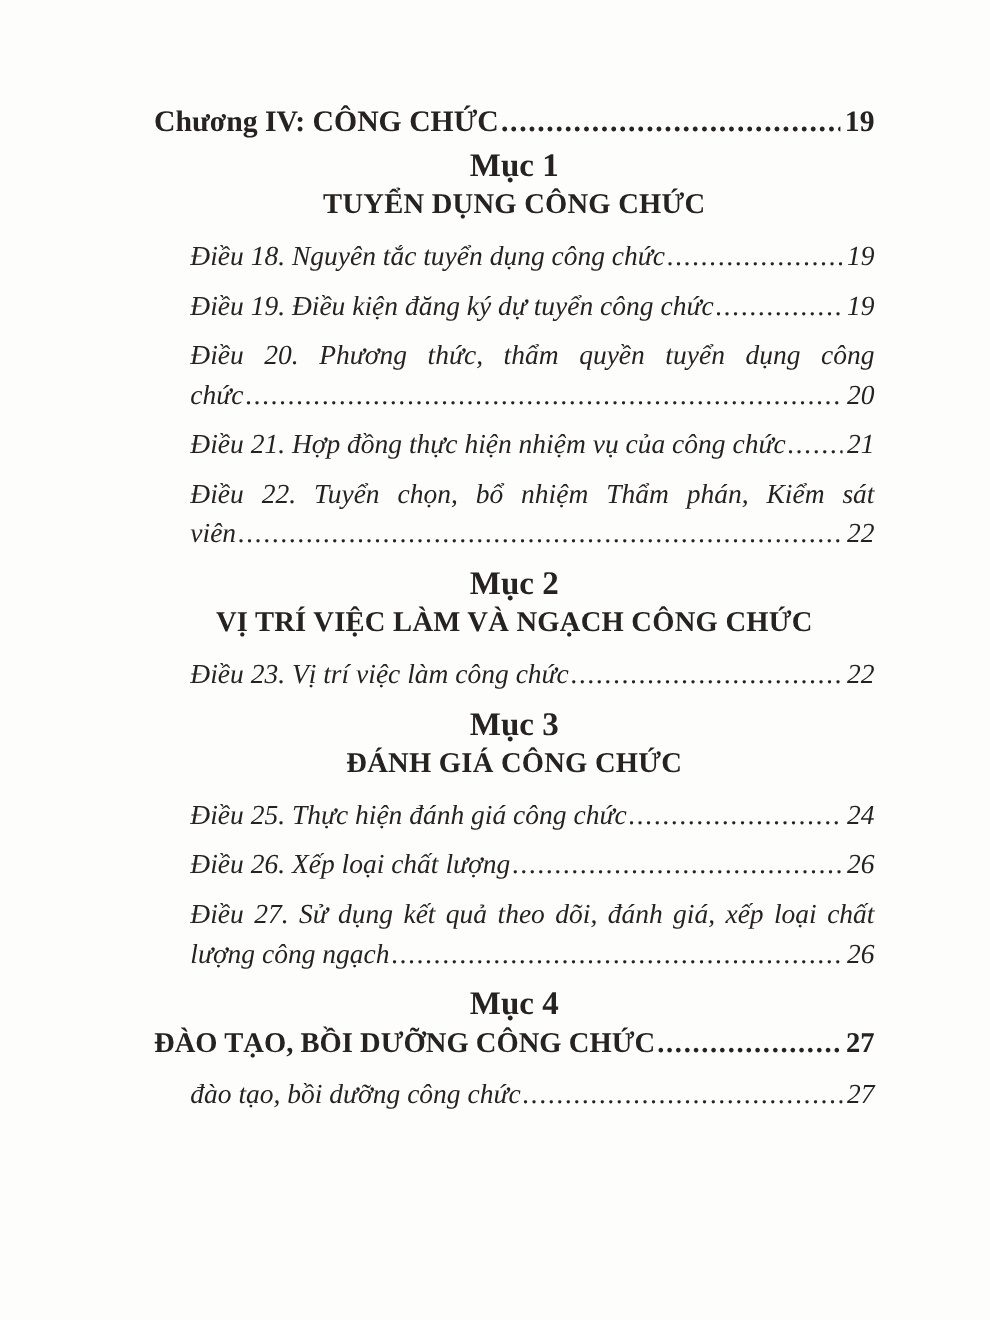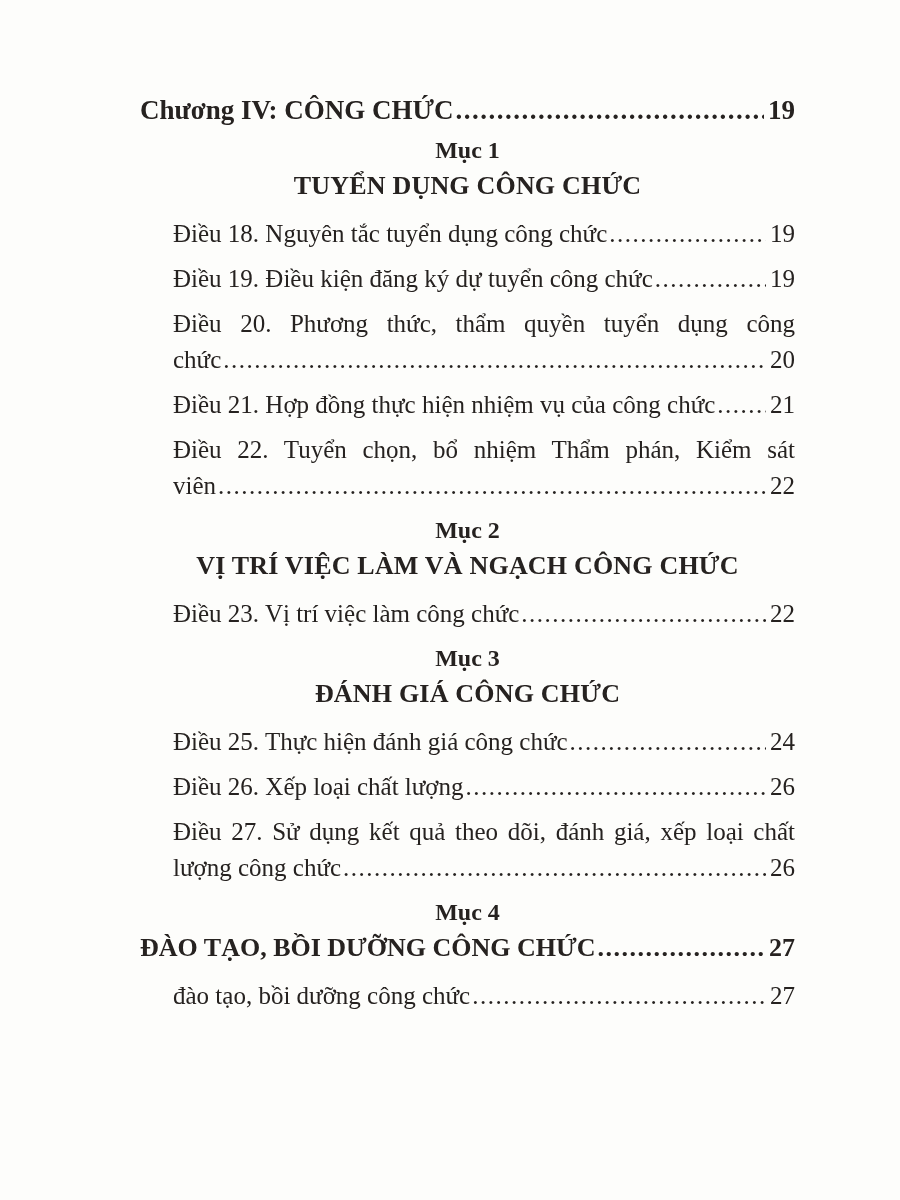--- a/index.html
+++ b/index.html
@@ -33,30 +33,31 @@
 
   .chapter-row {
     font-size:27px; font-weight:bold; line-height:36px;
     margin-bottom:4px;
   }
 
   .sec-head {
     margin-top:5px; margin-bottom:13px;
     font-weight:bold; text-align:center;
   }
-  .kicker { font-size:24px; line-height:35px; }
+  .kicker { font-size:30px; line-height:35px; }
   .sec-title { font-size:26px; line-height:35px; letter-spacing:0.2px; }
   .sec-title-leader {
     font-size:26px; font-weight:bold; line-height:35px;
     text-align:left;
   }
 
   .entry {
     font-size:25px; line-height:36px;
     margin:0 0 9px 33px;
+    font-style:italic;
   }
   .entry .just { text-align:justify; text-align-last:justify; }
 </style>
 </head>
 <body>
 
 <div class="page">
 
   <div class="chapter-row leader-row">
     <span class="txt">Chương IV: CÔNG CHỨC</span>
@@ -130,21 +131,21 @@
 
   <div class="entry leader-row">
     <span class="txt">Điều 26. Xếp loại chất lượng</span>
     <span class="dots"></span>
     <span class="pg">26</span>
   </div>
 
   <div class="entry">
     <div class="just">Điều 27. Sử dụng kết quả theo dõi, đánh giá, xếp loại chất</div>
     <div class="leader-row">
-      <span class="txt">lượng công chức</span>
+      <span class="txt">lượng công ngạch</span>
       <span class="dots"></span>
       <span class="pg">26</span>
     </div>
   </div>
 
   <div class="sec-head">
     <div class="kicker">Mục 4</div>
     <div class="sec-title-leader leader-row">
       <span class="txt">ĐÀO TẠO, BỒI DƯỠNG CÔNG CHỨC</span>
       <span class="dots"></span>

